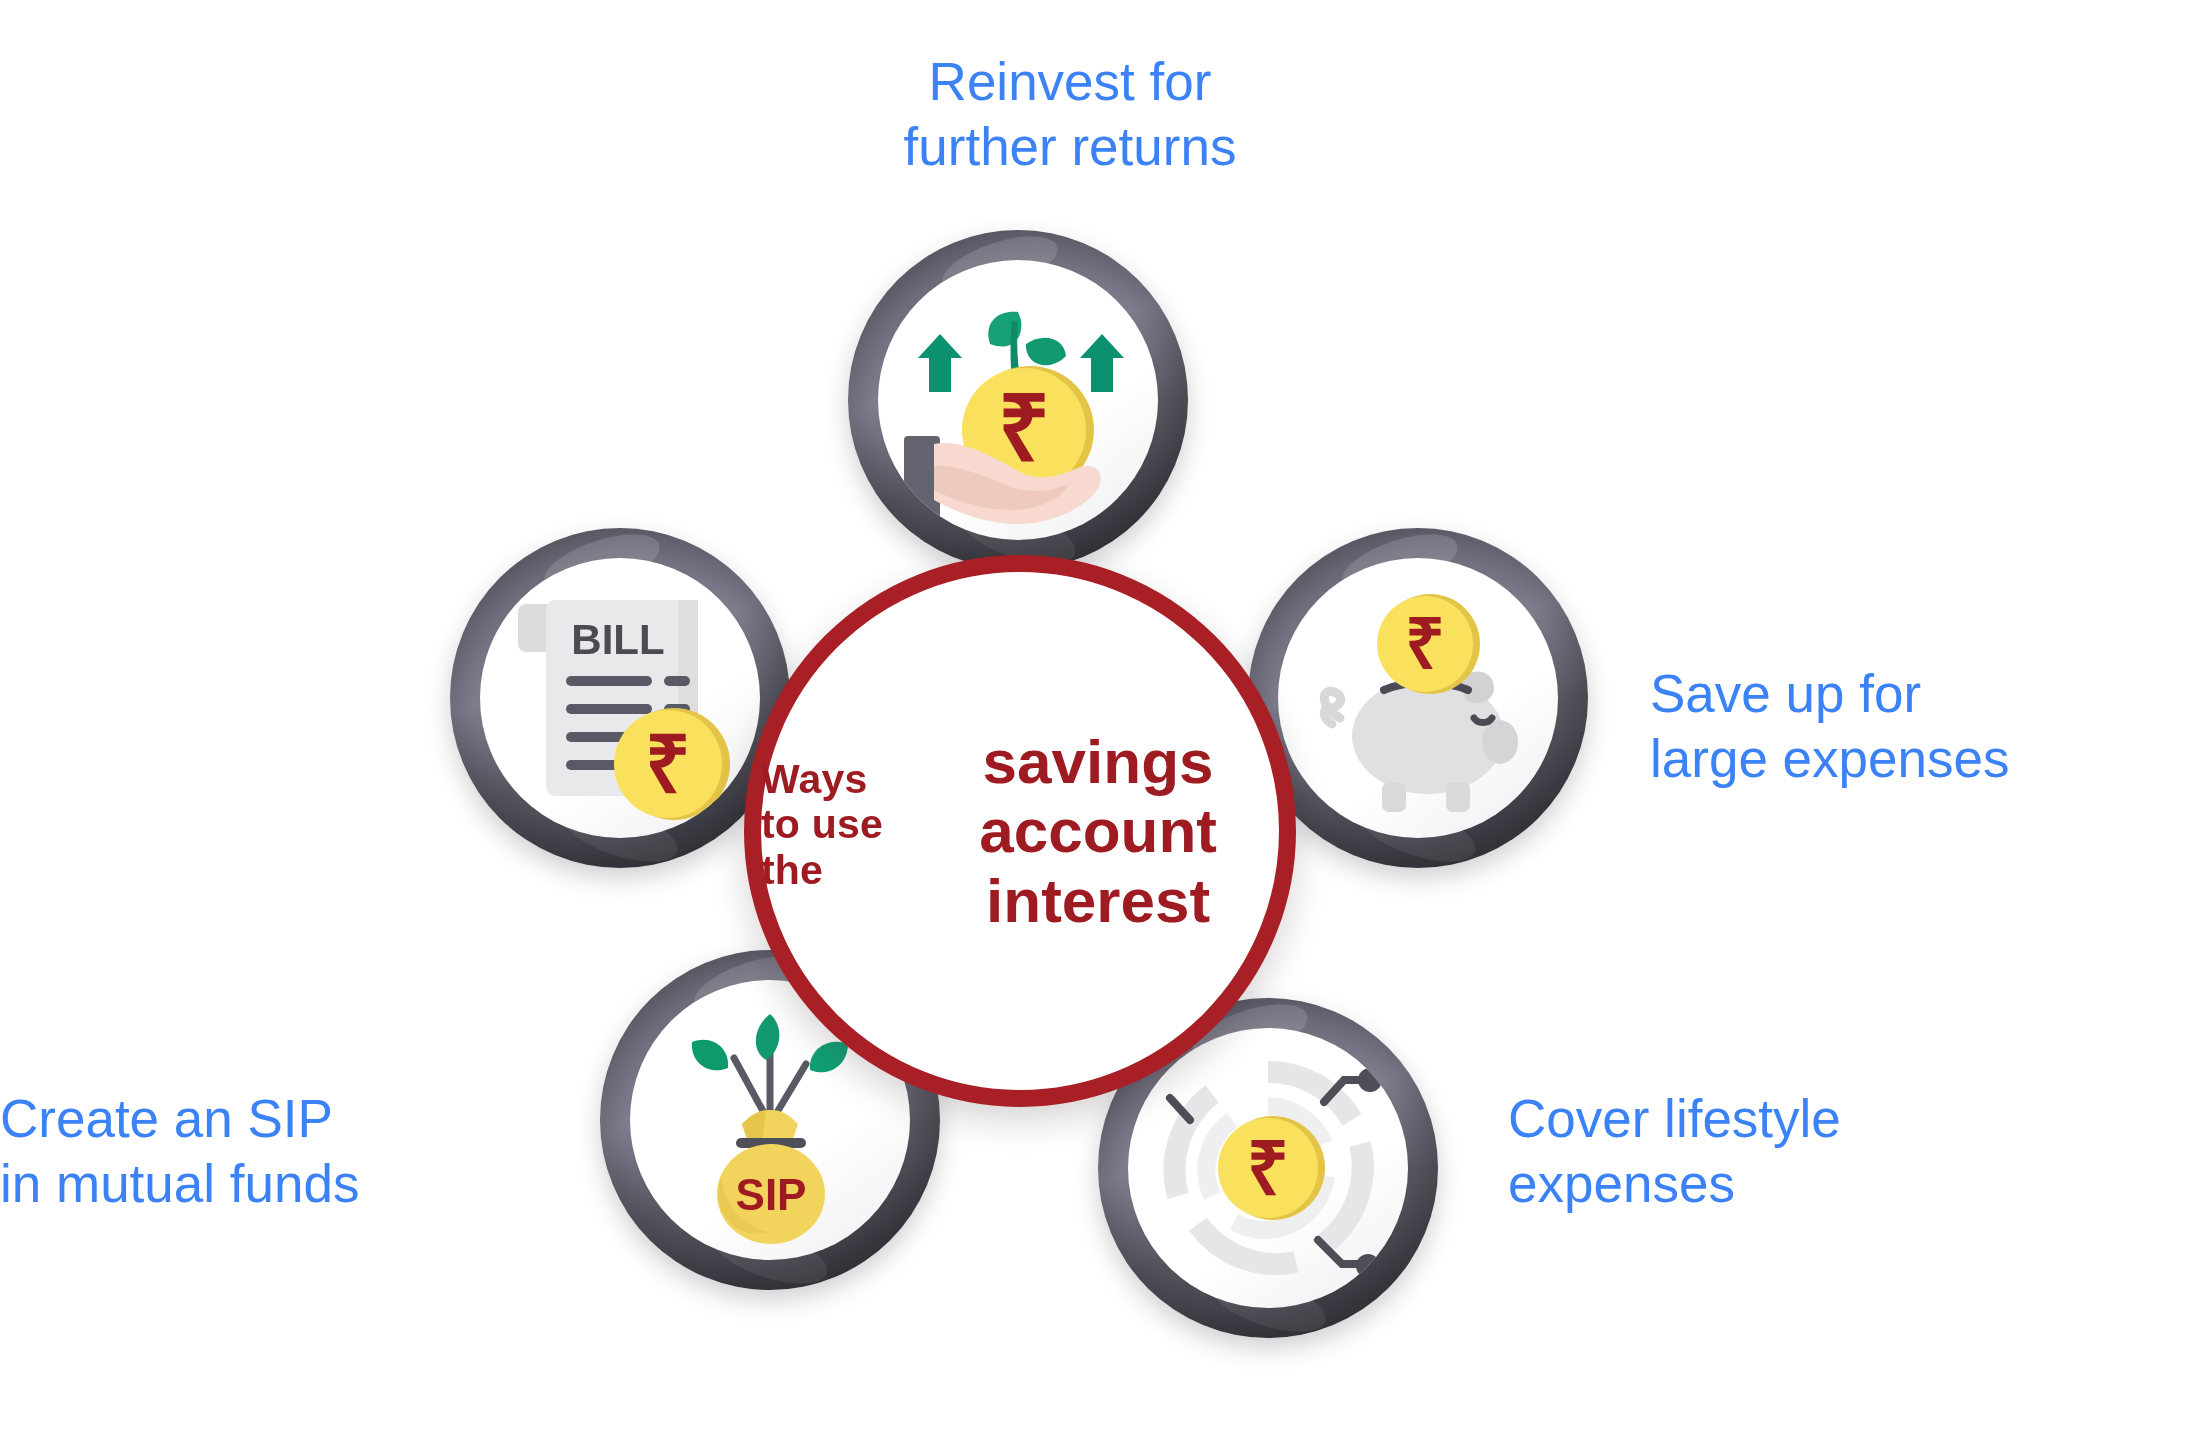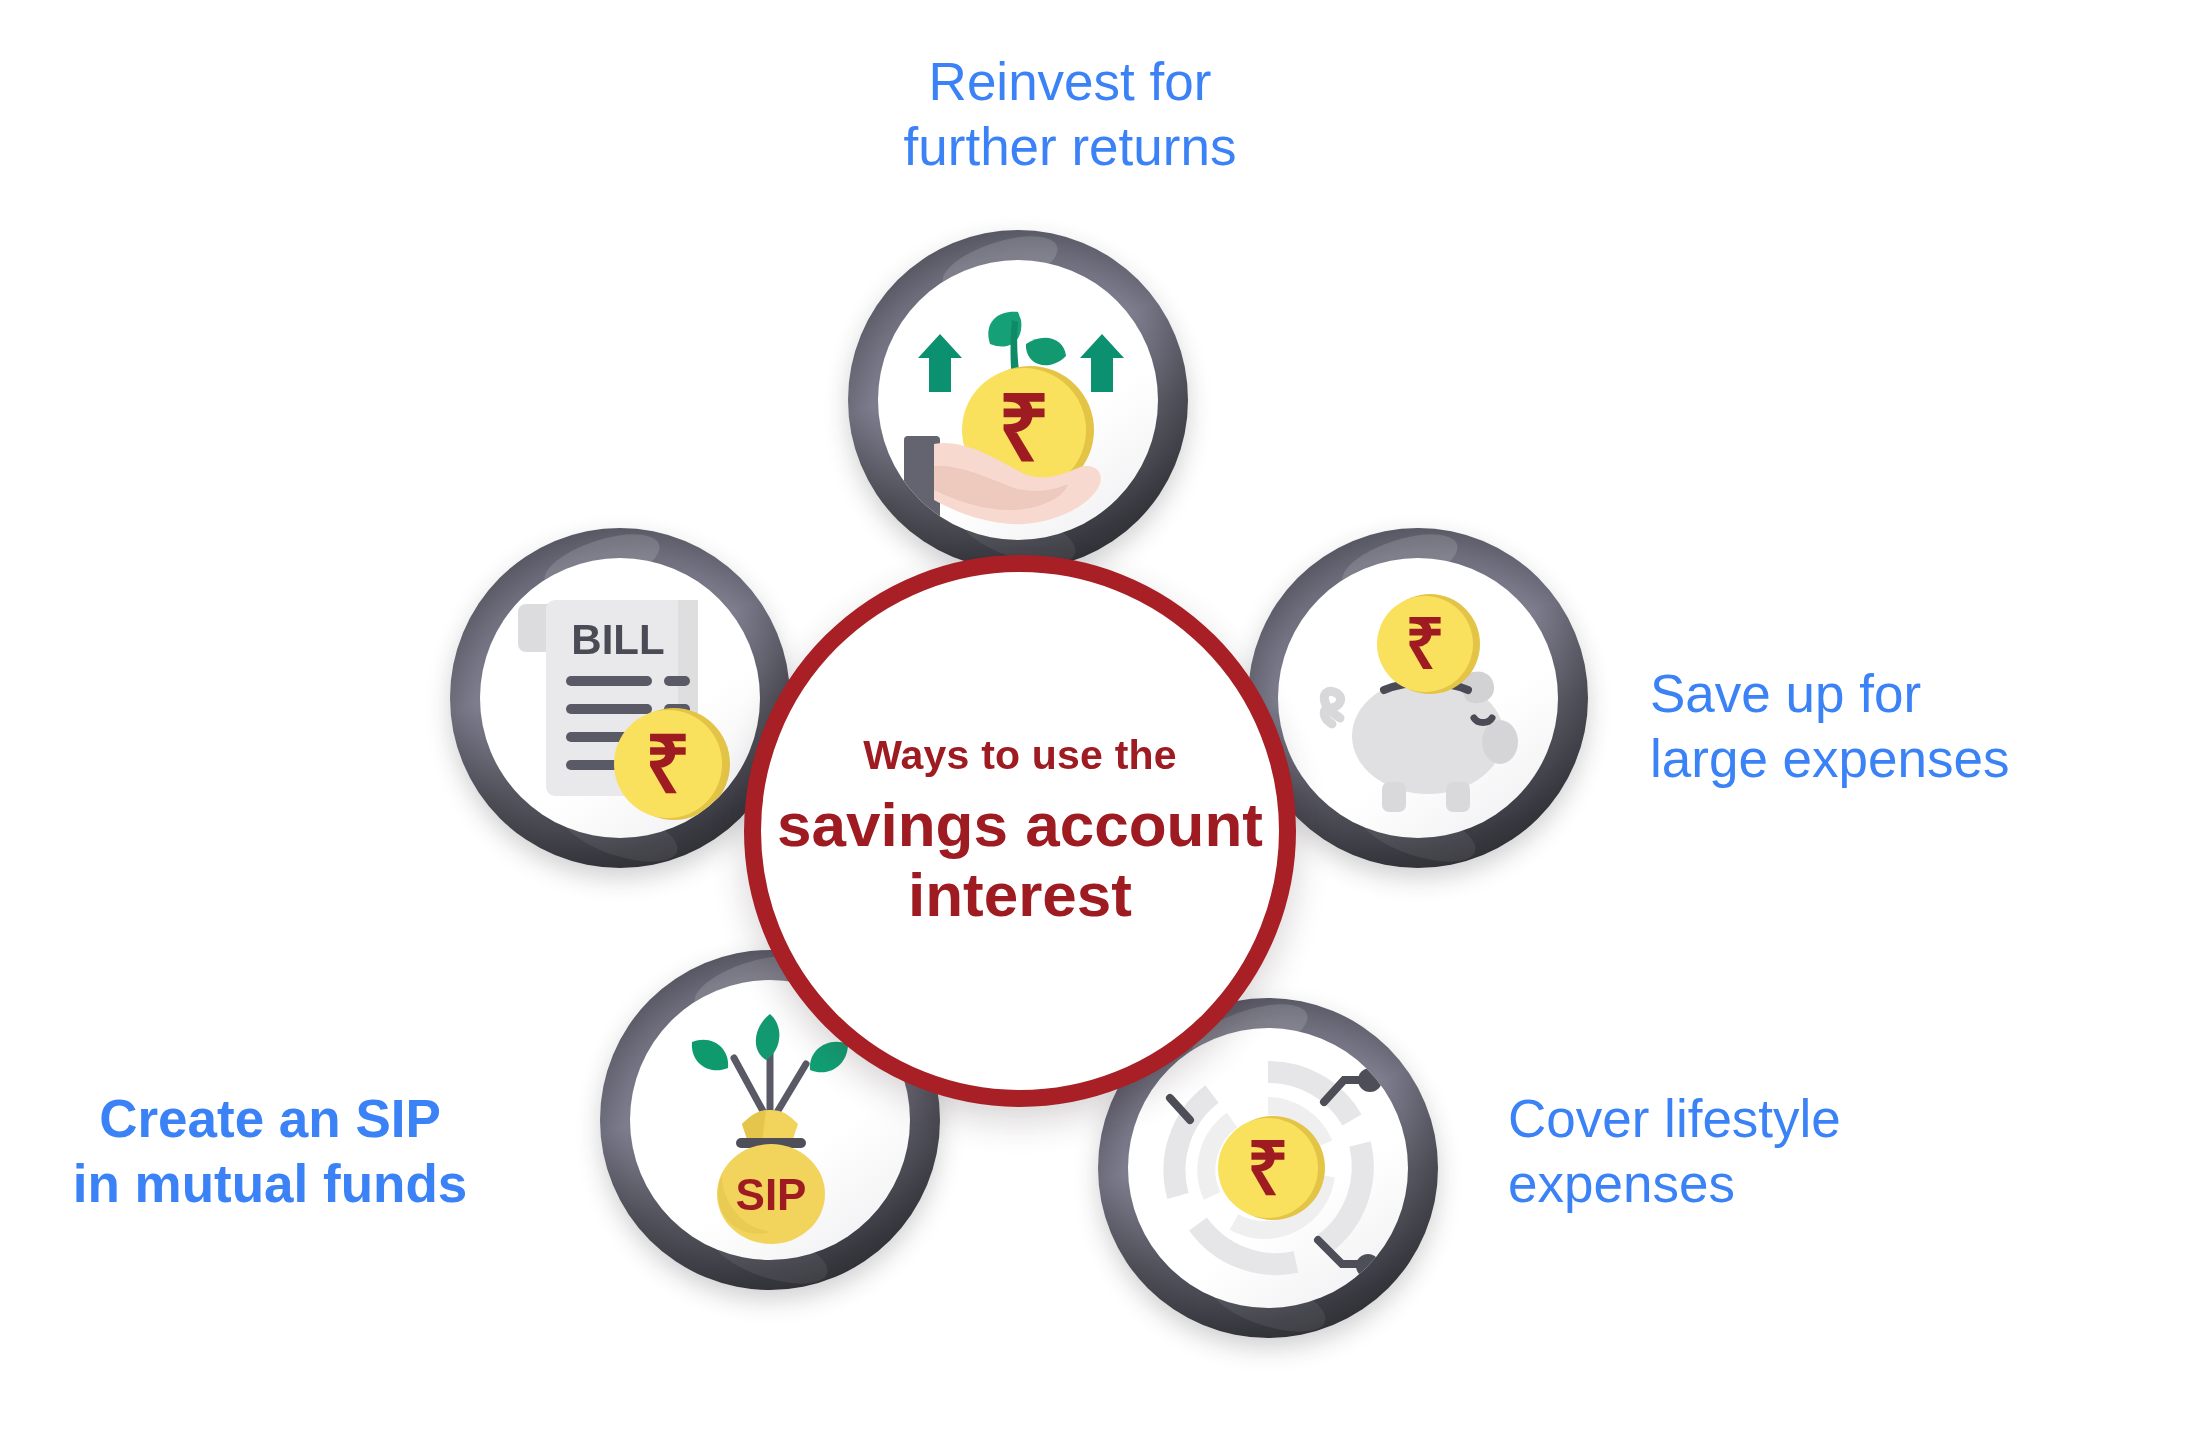--- a/index.html
+++ b/index.html
@@ -67,21 +67,21 @@
   
   #hub{
     position:absolute;
     left:744px;top:555px;
     width:552px;height:552px;
     border-radius:50%;
     background:#ffffff;
     border:17px solid #a81f26;
     box-sizing:border-box;
     box-shadow:0 14px 34px rgba(60,40,45,.20);
-    display:flex;flex-direction:column;
+    display:flex;
     align-items:center;justify-content:center;
     z-index:40;
   }
   #hub .l1{
     color:#9e1b22;
     font-size:41px;
     font-weight:bold;
     letter-spacing:.2px;
     line-height:1.1;
     margin-bottom:12px;
@@ -98,21 +98,21 @@
   .label{
     position:absolute;
     color:#3b82f6;
     font-size:53px;
     line-height:1.22;
     white-space:pre-line;
   }
   #lbl-top    {left:860px; top:50px;  width:420px; text-align:center;}
   #lbl-right  {left:1650px;top:662px; width:560px; text-align:left;}
   #lbl-bright {left:1508px;top:1087px;width:560px; text-align:left;}
-  #lbl-bleft  {left:0px;   top:1087px;width:540px; text-align:center;font-weight:bold;}
+  #lbl-bleft  {left:0px;   top:1087px;width:540px; text-align:left;}
   #lbl-left   {left:0px;   top:688px; width:400px; text-align:center;}
 
   .icon-wrap{width:100%;height:100%;display:block;}
 </style>
 </head>
 <body>
 
 <div id="stage">
 
   <div class="petal" id="petal-top">

